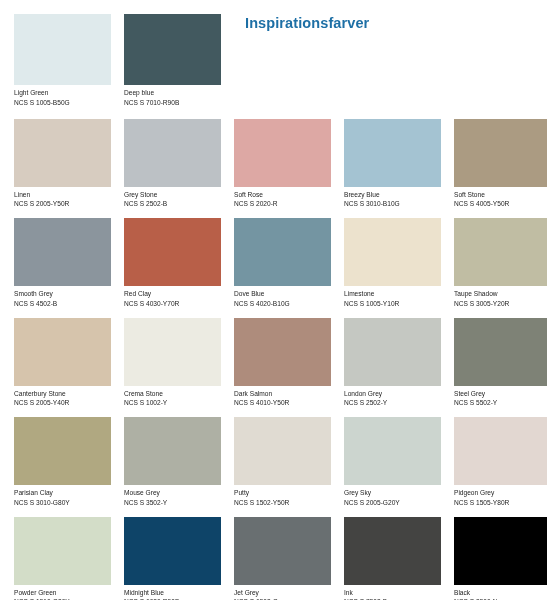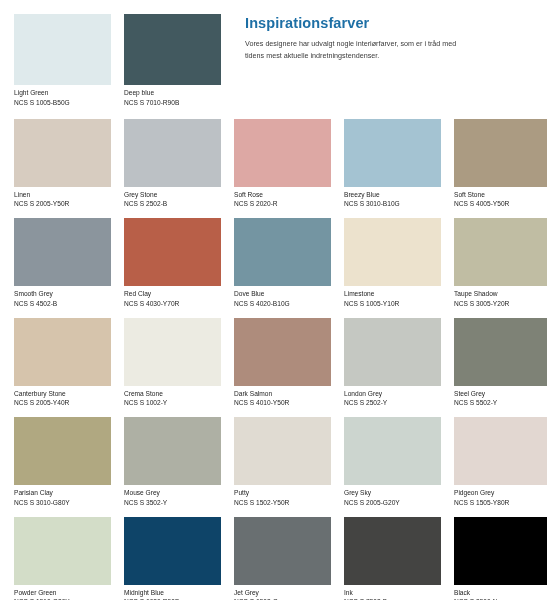--- a/index.html
+++ b/index.html
@@ -119,21 +119,20 @@
         <div class="swatch-meta">
           <span class="swatch-name">Deep blue</span>
           <span class="swatch-code">NCS S 7010-R90B</span>
         </div>
       </div>
 
     </div>
 
     <div class="header-text">
       <h1 class="title">Inspirationsfarver</h1>
-      <p class="subtitle">Vores designere har udvalgt nogle interiørfarver, som er i tråd med tidens mest aktuelle indretningstendenser.</p>
     </div>
 
   </div>
 
   <div class="grid" id="swatch-grid">
       <div class="grid-row">
         <div class="swatch-cell">
           <span class="swatch-chip" style="background-color: rgb(215, 204, 192);"></span>
           <div class="swatch-meta">
             <span class="swatch-name">Linen</span>

